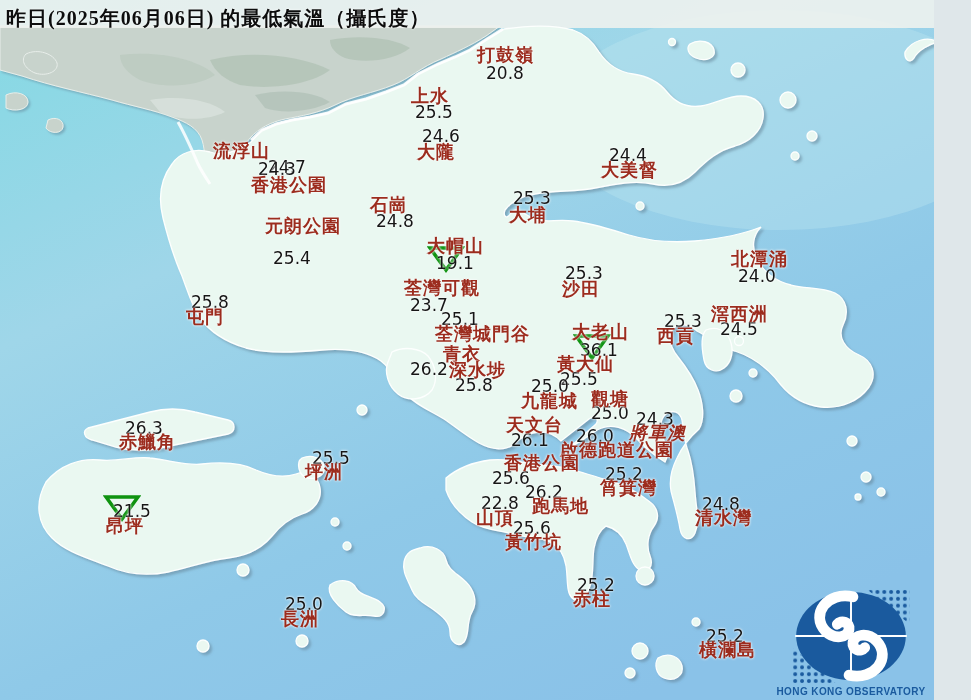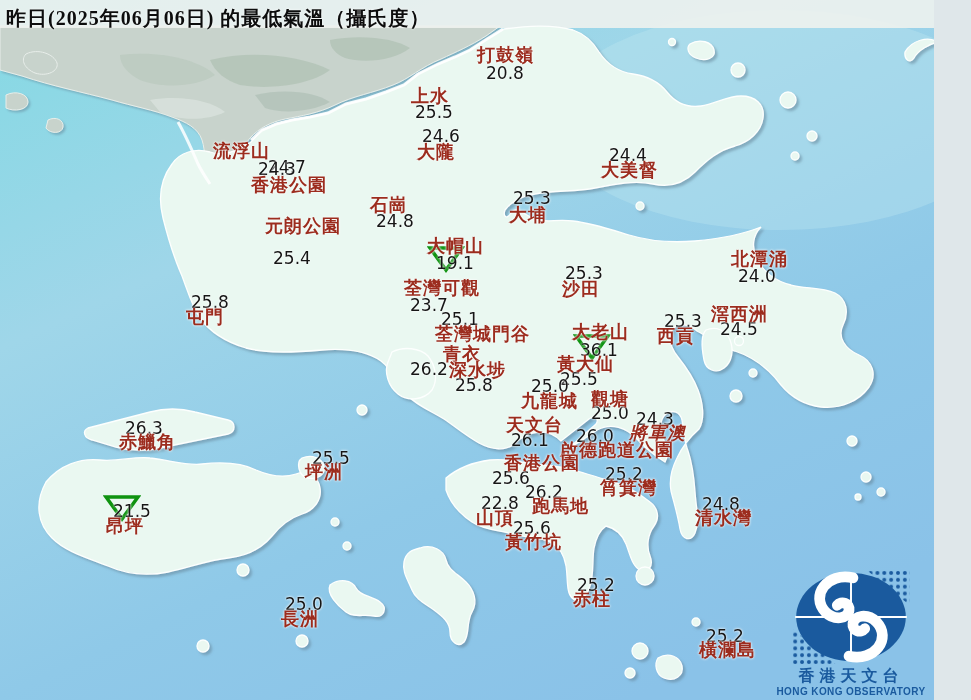--- a/index.html
+++ b/index.html
@@ -270,17 +270,16 @@
         </pattern>
       </defs>
       <path d="M76,0 L120,0 L120,36 Z" fill="url(#hdots)"></path>
       <path d="M0,60 L44,96 L0,96 Z" fill="url(#hdots)"></path>
       <ellipse cx="60" cy="48" rx="56" ry="45" fill="#1a5a9e"></ellipse>
       <path d="M3,48 H117" stroke="#ffffff" stroke-width="2"></path>
       <path d="M60,4 V92" stroke="#ffffff" stroke-width="2"></path>
       <path d="M62,8 C36,2 18,26 34,43 C43,52 57,50 58,41 C59,34 50,31 46,36" fill="none" stroke="#ffffff" stroke-width="11" stroke-linecap="round"></path>
       <path d="M58,88 C84,94 102,70 86,53 C77,44 63,46 62,55 C61,62 70,65 74,60" fill="none" stroke="#ffffff" stroke-width="11" stroke-linecap="round"></path>
     </svg>
-    <div class="cn">香港天文台</div>
     <div class="en">HONG KONG OBSERVATORY</div>
   </div>
 
 </div>
 
 </body></html>

